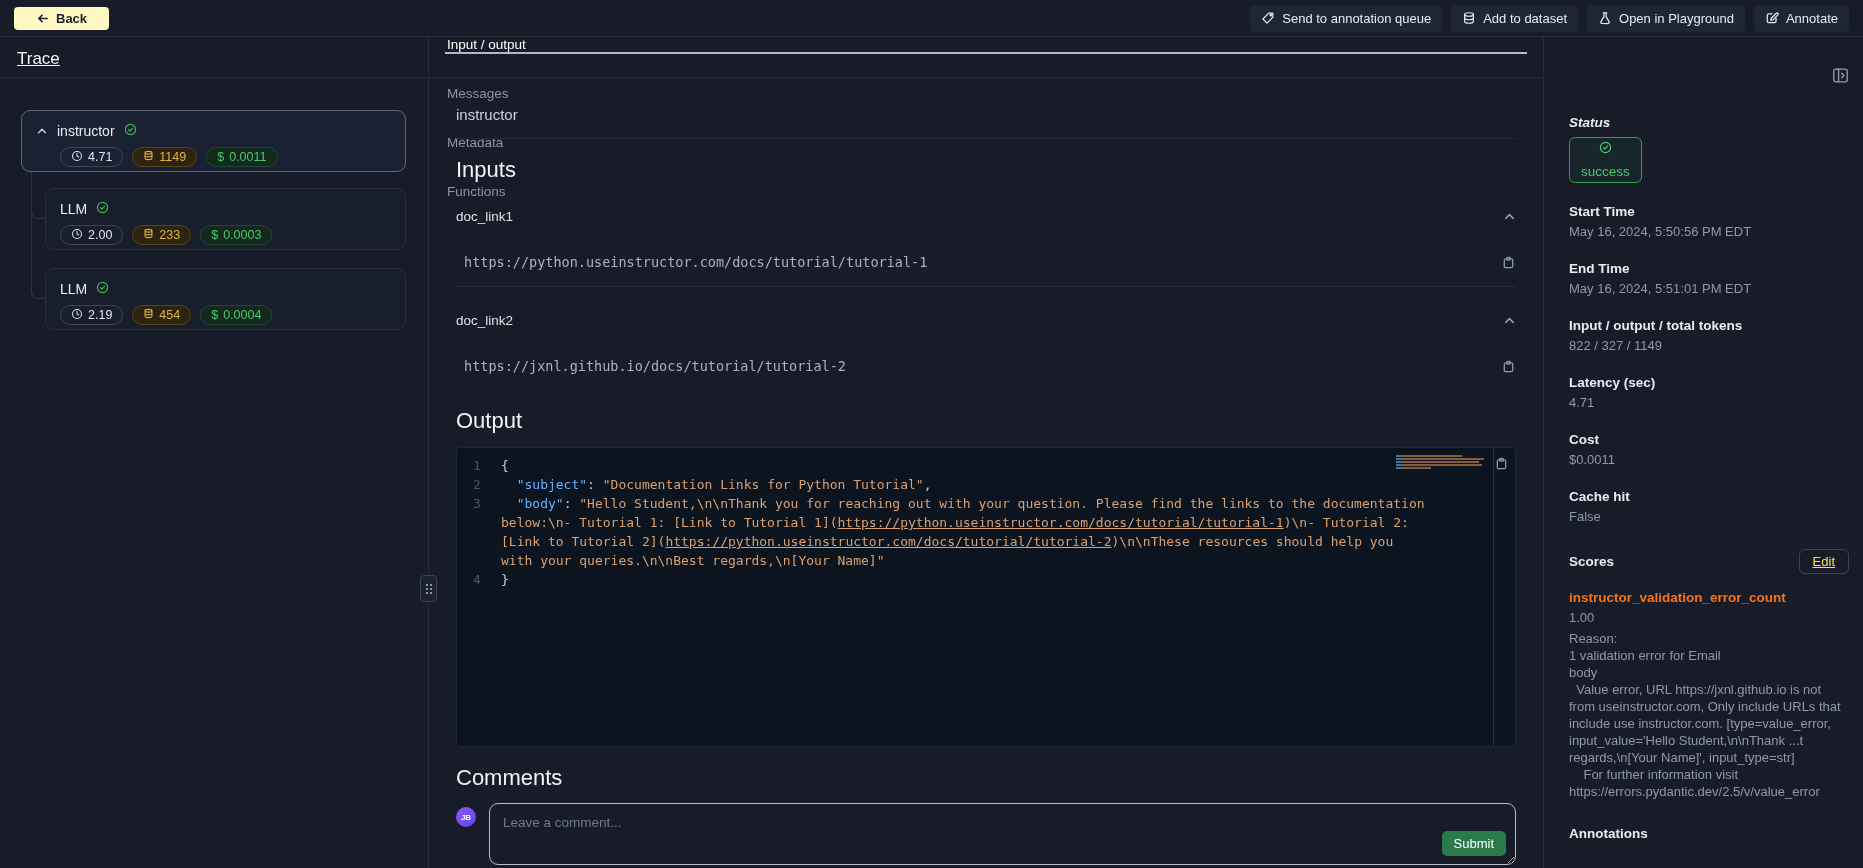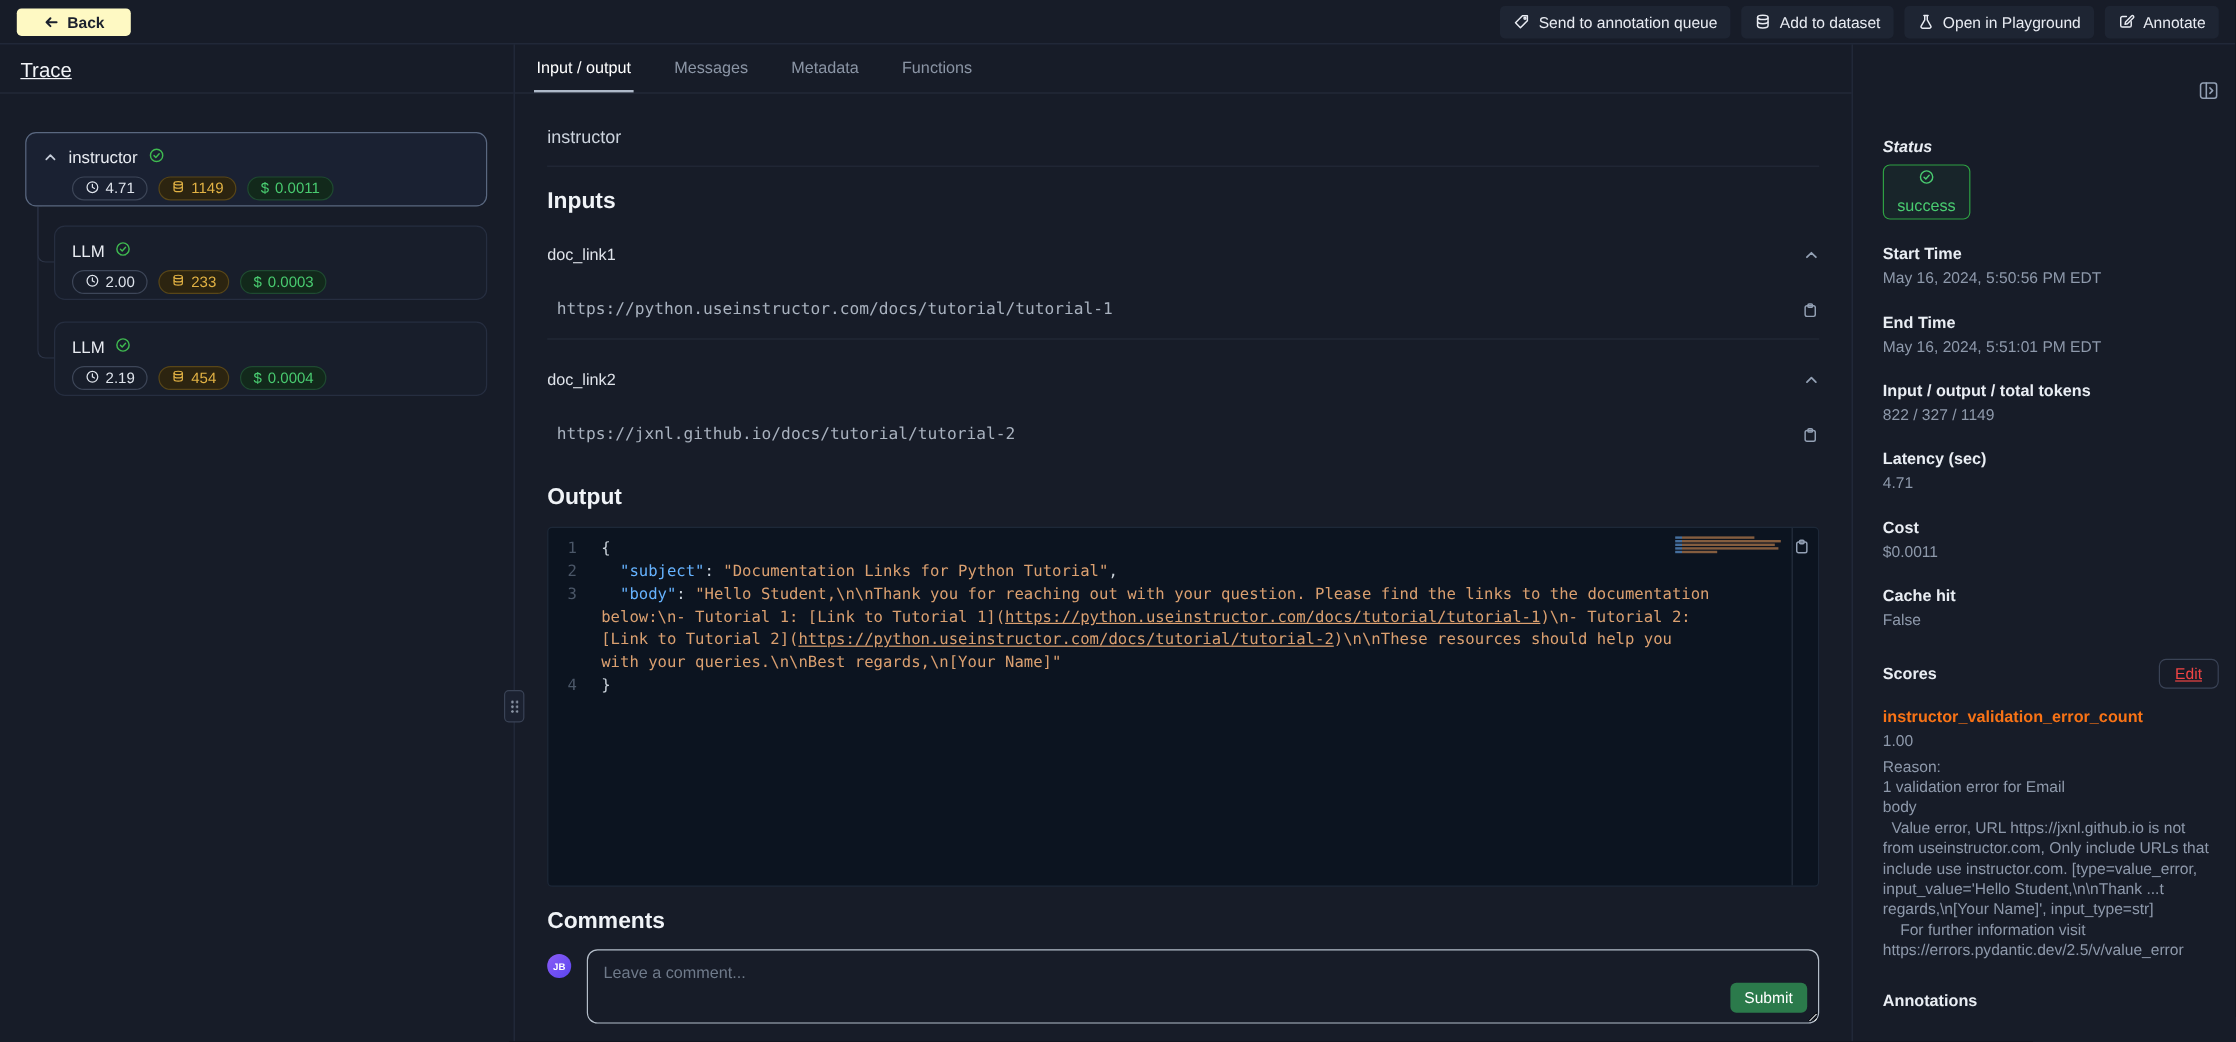--- a/index.html
+++ b/index.html
@@ -38,28 +38,28 @@
   .v-divider { position:absolute; top:37px; bottom:0; left:428px; width:1px; background:#252c3d; }
   .drag-handle { position:absolute; left:420px; top:575px; width:17px; height:27px; background:#1b2130;
                  border:1px solid #3a4356; border-radius:4px; display:flex; align-items:center; justify-content:center;
                  cursor:col-resize; }
   .drag-dots { width:7px; height:11px;
                background-image:radial-gradient(circle, #8b95a5 1px, transparent 1.2px);
                background-size:4px 4px; }
 
   
   .main { position:absolute; top:37px; left:429px; width:1114px; bottom:0; }
-  .tabs { height:41px; display:flex; gap:32px; padding:0 16px; border-bottom:1px solid #252c3d; }
+  .tabs { height:41px; display:flex; gap:32px; padding:0 16px; border-bottom:1px solid #252c3d;flex-direction:column; }
   .tab { display:flex; align-items:center; font-size:13.5px; color:#8b95a5; border-bottom:2px solid transparent;
          cursor:pointer; padding:0 2px; }
   .tab.active { color:#fff; border-bottom-color:#aeb9c9; }
   .content { position:absolute; top:41px; left:0; right:0; bottom:0; padding:0 27px; overflow:hidden; }
 
   .run-name { margin-top:28px; font-size:15px; color:#ccd3dd; padding-bottom:15px; border-bottom:1px solid #232a39; }
-  .section-heading { margin-top:18px; font-size:19px; font-weight:700; color:#f0f3f7; }
+  .section-heading { margin-top:18px; font-size:22px; font-weight:400; color:#f0f3f7; }
   .field-name-row { display:flex; align-items:center; justify-content:space-between; margin-top:26px; }
   .field-name { font-size:13.5px; color:#dfe3ea; }
   .icon-btn { background:none; border:none; color:#93a0b4; cursor:pointer; padding:0; display:inline-flex; }
   .field-value-row { display:flex; align-items:center; justify-content:space-between; margin-top:30px; }
   .field-value { font-family:"DejaVu Sans Mono", monospace; font-size:13.5px; color:#a9b2bf; padding-left:8px; }
   .field-divider { margin-top:16px; border:none; border-top:1px solid #232a39; height:0; }
   .output-heading { margin-top:34px; }
 
   .code-block { position:relative; margin-top:13px; height:300px; background:#0c1420; border:1px solid #1d2838;
                 border-radius:4px; padding-top:8px; font-family:"DejaVu Sans Mono", monospace; font-size:13px;
@@ -94,21 +94,21 @@
            padding:0 14px 0 25px; overflow:hidden; }
   .panel-collapse { position:absolute; top:30px; right:14px; }
   .panel-label { font-size:13.5px; font-weight:700; color:#e9edf3; line-height:16px; }
   .panel-value { font-size:13px; color:#8e99ab; line-height:17px; margin-top:3px; }
   .status-label { margin-top:78px;font-style:italic; }
   .status-badge { display:inline-flex; align-items:center; gap:7px; margin-top:6px; padding:3px 11px;
                   border:1px solid #2ea043; border-radius:6px; background:rgba(46,160,67,.07);
                   color:#49cb70; font-size:13.5px;flex-direction:column; }
   .panel-group { margin-top:21px; }
   .scores-row { display:flex; align-items:center; justify-content:space-between; margin-top:24px; }
-  .edit-btn { background:transparent; border:1px solid #3a4356; border-radius:6px; color:#ef4444;
+  .edit-btn { background:transparent; border:1px solid #3a4356; border-radius:6px; color:#fde047;
               font-size:13px; padding:4px 13px; cursor:pointer;text-decoration:underline; }
   .score-name { margin-top:16px; font-size:13.5px; font-weight:700; color:#f97316; }
   .score-detail { font-size:13px; color:#8e99ab; line-height:17px; margin-top:4px; white-space:pre-wrap; word-break:break-word; }
   .annotations-label { margin-top:26px; }
 </style>
 </head>
 <body>
 
 <div class="app">
 

